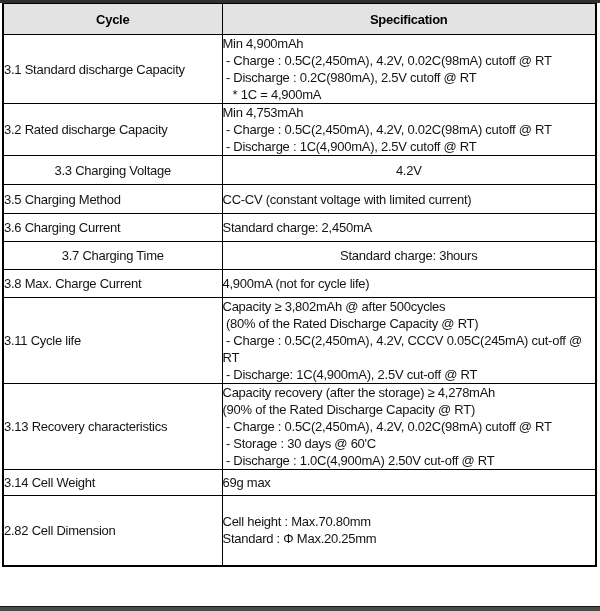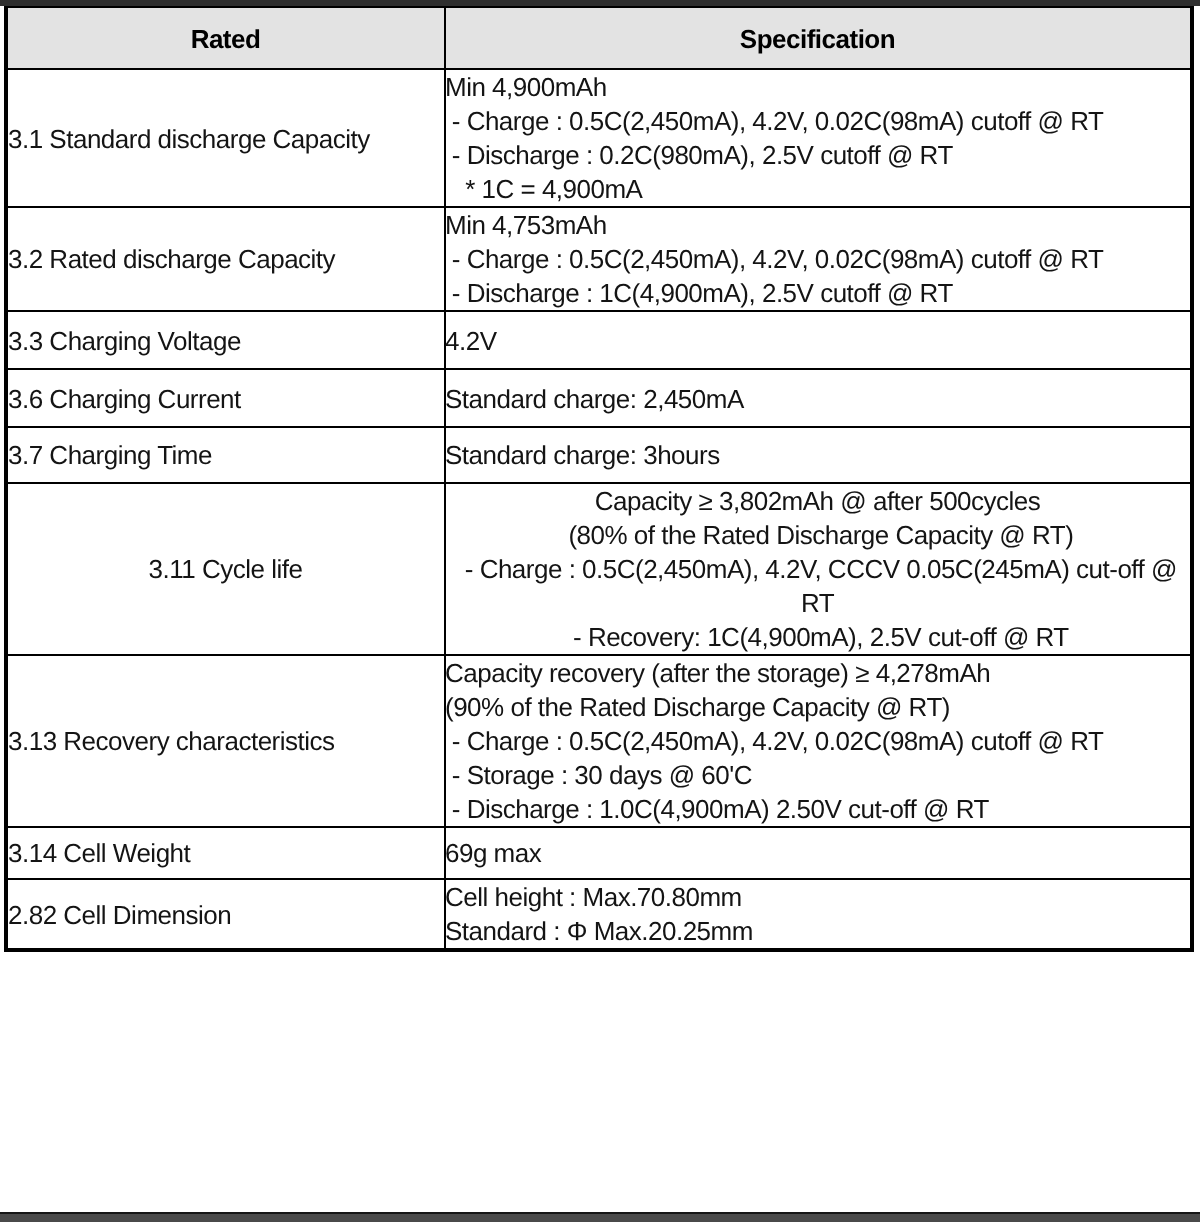--- a/index.html
+++ b/index.html
@@ -52,21 +52,21 @@
     font-weight: bold;
     font-size: 13.5px;
     text-align: center;
     color: #000;
   }
   td.item { padding: 2px 4px 2px 6px; }
   td.spec { padding: 2px 4px 2px 8px; }
   td.spec div { white-space: pre-wrap; }
   tbody tr:nth-child(1)  { height: 69px; }
   tbody tr:nth-child(2)  { height: 49px; }
-  tbody tr:nth-child(3)  { height: 29px; }
+  tbody tr:nth-child(3)  { height: 29px; text-align: center; }
   tbody tr:nth-child(4)  { height: 29px; }
   tbody tr:nth-child(5)  { height: 28px; }
   tbody tr:nth-child(6)  { height: 28px; text-align: center; }
   tbody tr:nth-child(7)  { height: 28px; }
   tbody tr:nth-child(8)  { height: 26px; }
   tbody tr:nth-child(9)  { height: 34px; }
   tbody tr:nth-child(10) { height: 26px; }
   tbody tr:nth-child(11) { height: 70px; }
   tbody tr:nth-child(12) { height: 87px; }
   tbody tr:nth-child(13) { height: 30px; }
@@ -83,21 +83,21 @@
 <div class="page">
   <div class="top-bar"></div>
 
   <table class="spec-table">
     <colgroup>
         <col class="c-item">
         <col class="c-spec">
       </colgroup>
     <thead>
       <tr>
-        <th class="hdr">Rated</th>
+        <th class="hdr">Cycle</th>
         <th class="hdr">Specification</th>
       </tr>
     </thead>
     <tbody>
       <tr>
         <td class="item">3.1 Standard discharge Capacity</td>
         <td class="spec">
             <div>Min 4,900mAh</div>
             <div> - Charge : 0.5C(2,450mA), 4.2V, 0.02C(98mA) cutoff @ RT</div>
             <div> - Discharge : 0.2C(980mA), 2.5V cutoff @ RT</div>
@@ -112,38 +112,50 @@
             <div> - Discharge : 1C(4,900mA), 2.5V cutoff @ RT</div>
           </td>
       </tr>
       <tr>
         <td class="item">3.3 Charging Voltage</td>
         <td class="spec">
             <div>4.2V</div>
           </td>
       </tr>
       <tr>
+        <td class="item">3.5 Charging Method</td>
+        <td class="spec">
+            <div>CC-CV (constant voltage with limited current)</div>
+          </td>
+      </tr>
+      <tr>
         <td class="item">3.6 Charging Current</td>
         <td class="spec">
             <div>Standard charge: 2,450mA</div>
           </td>
       </tr>
       <tr>
         <td class="item">3.7 Charging Time</td>
         <td class="spec">
             <div>Standard charge: 3hours</div>
           </td>
       </tr>
       <tr>
+        <td class="item">3.8 Max. Charge Current</td>
+        <td class="spec">
+            <div>4,900mA (not for cycle life)</div>
+          </td>
+      </tr>
+      <tr>
         <td class="item">3.11 Cycle life</td>
         <td class="spec">
             <div>Capacity ≥ 3,802mAh @ after 500cycles</div>
             <div> (80% of the Rated Discharge Capacity @ RT)</div>
             <div> - Charge : 0.5C(2,450mA), 4.2V, CCCV 0.05C(245mA) cut-off @ RT</div>
-            <div> - Recovery: 1C(4,900mA), 2.5V cut-off @ RT</div>
+            <div> - Discharge: 1C(4,900mA), 2.5V cut-off @ RT</div>
           </td>
       </tr>
       <tr>
         <td class="item">3.13 Recovery characteristics</td>
         <td class="spec">
             <div>Capacity recovery (after the storage) ≥ 4,278mAh</div>
             <div>(90% of the Rated Discharge Capacity @ RT)</div>
             <div> - Charge : 0.5C(2,450mA), 4.2V, 0.02C(98mA) cutoff @ RT</div>
             <div> - Storage : 30 days @ 60'C</div>
             <div> - Discharge : 1.0C(4,900mA) 2.50V cut-off @ RT</div>

